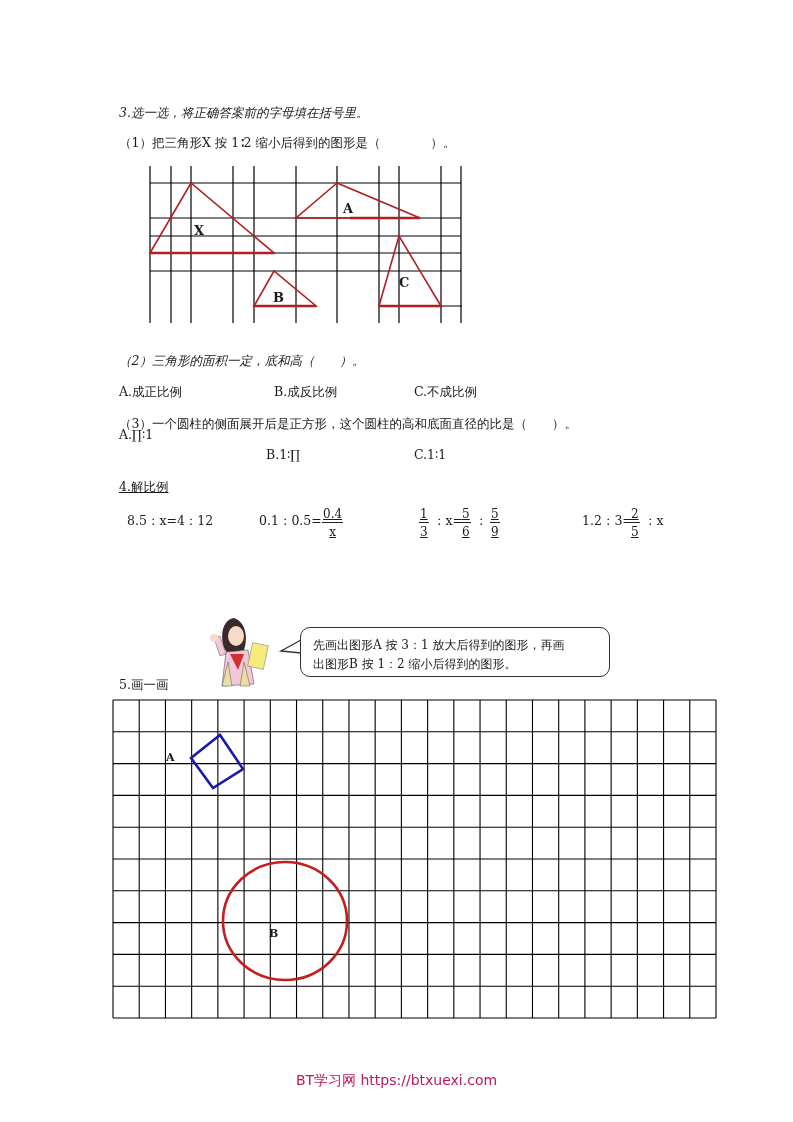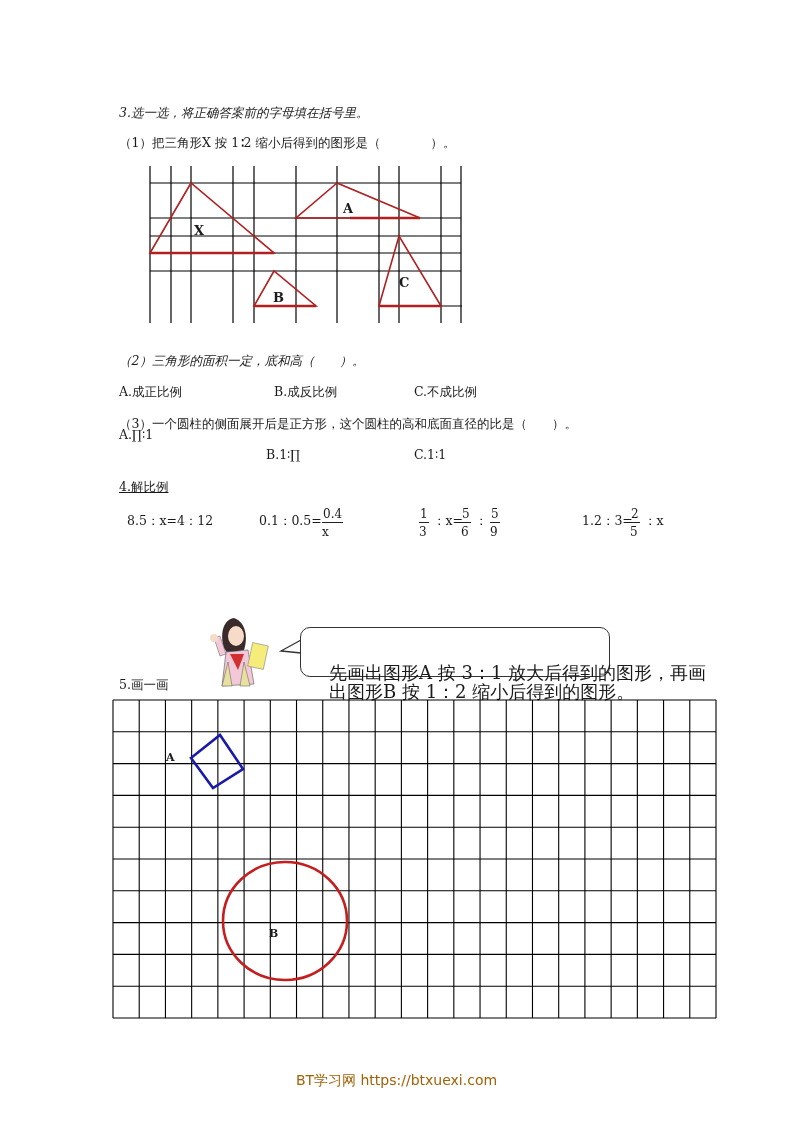--- a/index.html
+++ b/index.html
@@ -1,27 +1,27 @@
 <!DOCTYPE html>
 <html><head>
 <meta charset="utf-8">
 <style>
   html, body { margin: 0; padding: 0; background: #ffffff; }
   body { width: 793px; height: 1122px; position: relative; overflow: hidden;
          font-family: "DejaVu Serif", "Liberation Serif", serif; color: #1a1a1a; }
   .txt { position: absolute; font-size: 12.5px; white-space: nowrap; line-height: 1; }
-  .frac { position: absolute; font-size: 12px; line-height: 1; text-align: left; }
+  .frac { position: absolute; font-size: 12px; line-height: 1; text-align: center; text-decoration: underline; }
   .frac .num { display: block; padding: 0 1px 2px 1px; border-bottom: 1px solid #222; }
   .frac .den { display: block; padding-top: 3px; }
   svg { position: absolute; left: 0; top: 0; }
   .bubble { position: absolute; left: 300px; top: 627px; width: 310px; height: 50px;
             border: 1.5px solid #333; border-radius: 10px; box-sizing: border-box; background: #fff; }
-  .bubble-text { position: absolute; left: 329px; font-size: 18px; line-height: 1; white-space: nowrap; margin-top: 25px; }
+  .bubble-text { position: absolute; left: 313px; font-size: 12px; line-height: 1; white-space: nowrap; }
   .footer { position: absolute; left: 0; width: 793px; top: 1072px; text-align: center;
-            font-family: "DejaVu Sans", "Liberation Sans", sans-serif; font-size: 14px; color: #a16207; }
+            font-family: "DejaVu Sans", "Liberation Sans", sans-serif; font-size: 14px; color: #be185d; }
   .figure { position: absolute; left: 204px; top: 614px; width: 72px; height: 78px; }
 </style>
 </head>
 <body>
 
 <div class="txt" style="left:119px; top:107px;font-style:italic;">3.选一选，将正确答案前的字母填在括号里。</div>
 <div class="txt" style="left:119px; top:137px;">（1）把三角形X 按 1∶2 缩小后得到的图形是（　　　　）。</div>
 
 <svg width="793" height="1122" viewBox="0 0 793 1122" style="pointer-events:none">
   <g stroke="#000" stroke-width="1.2">

